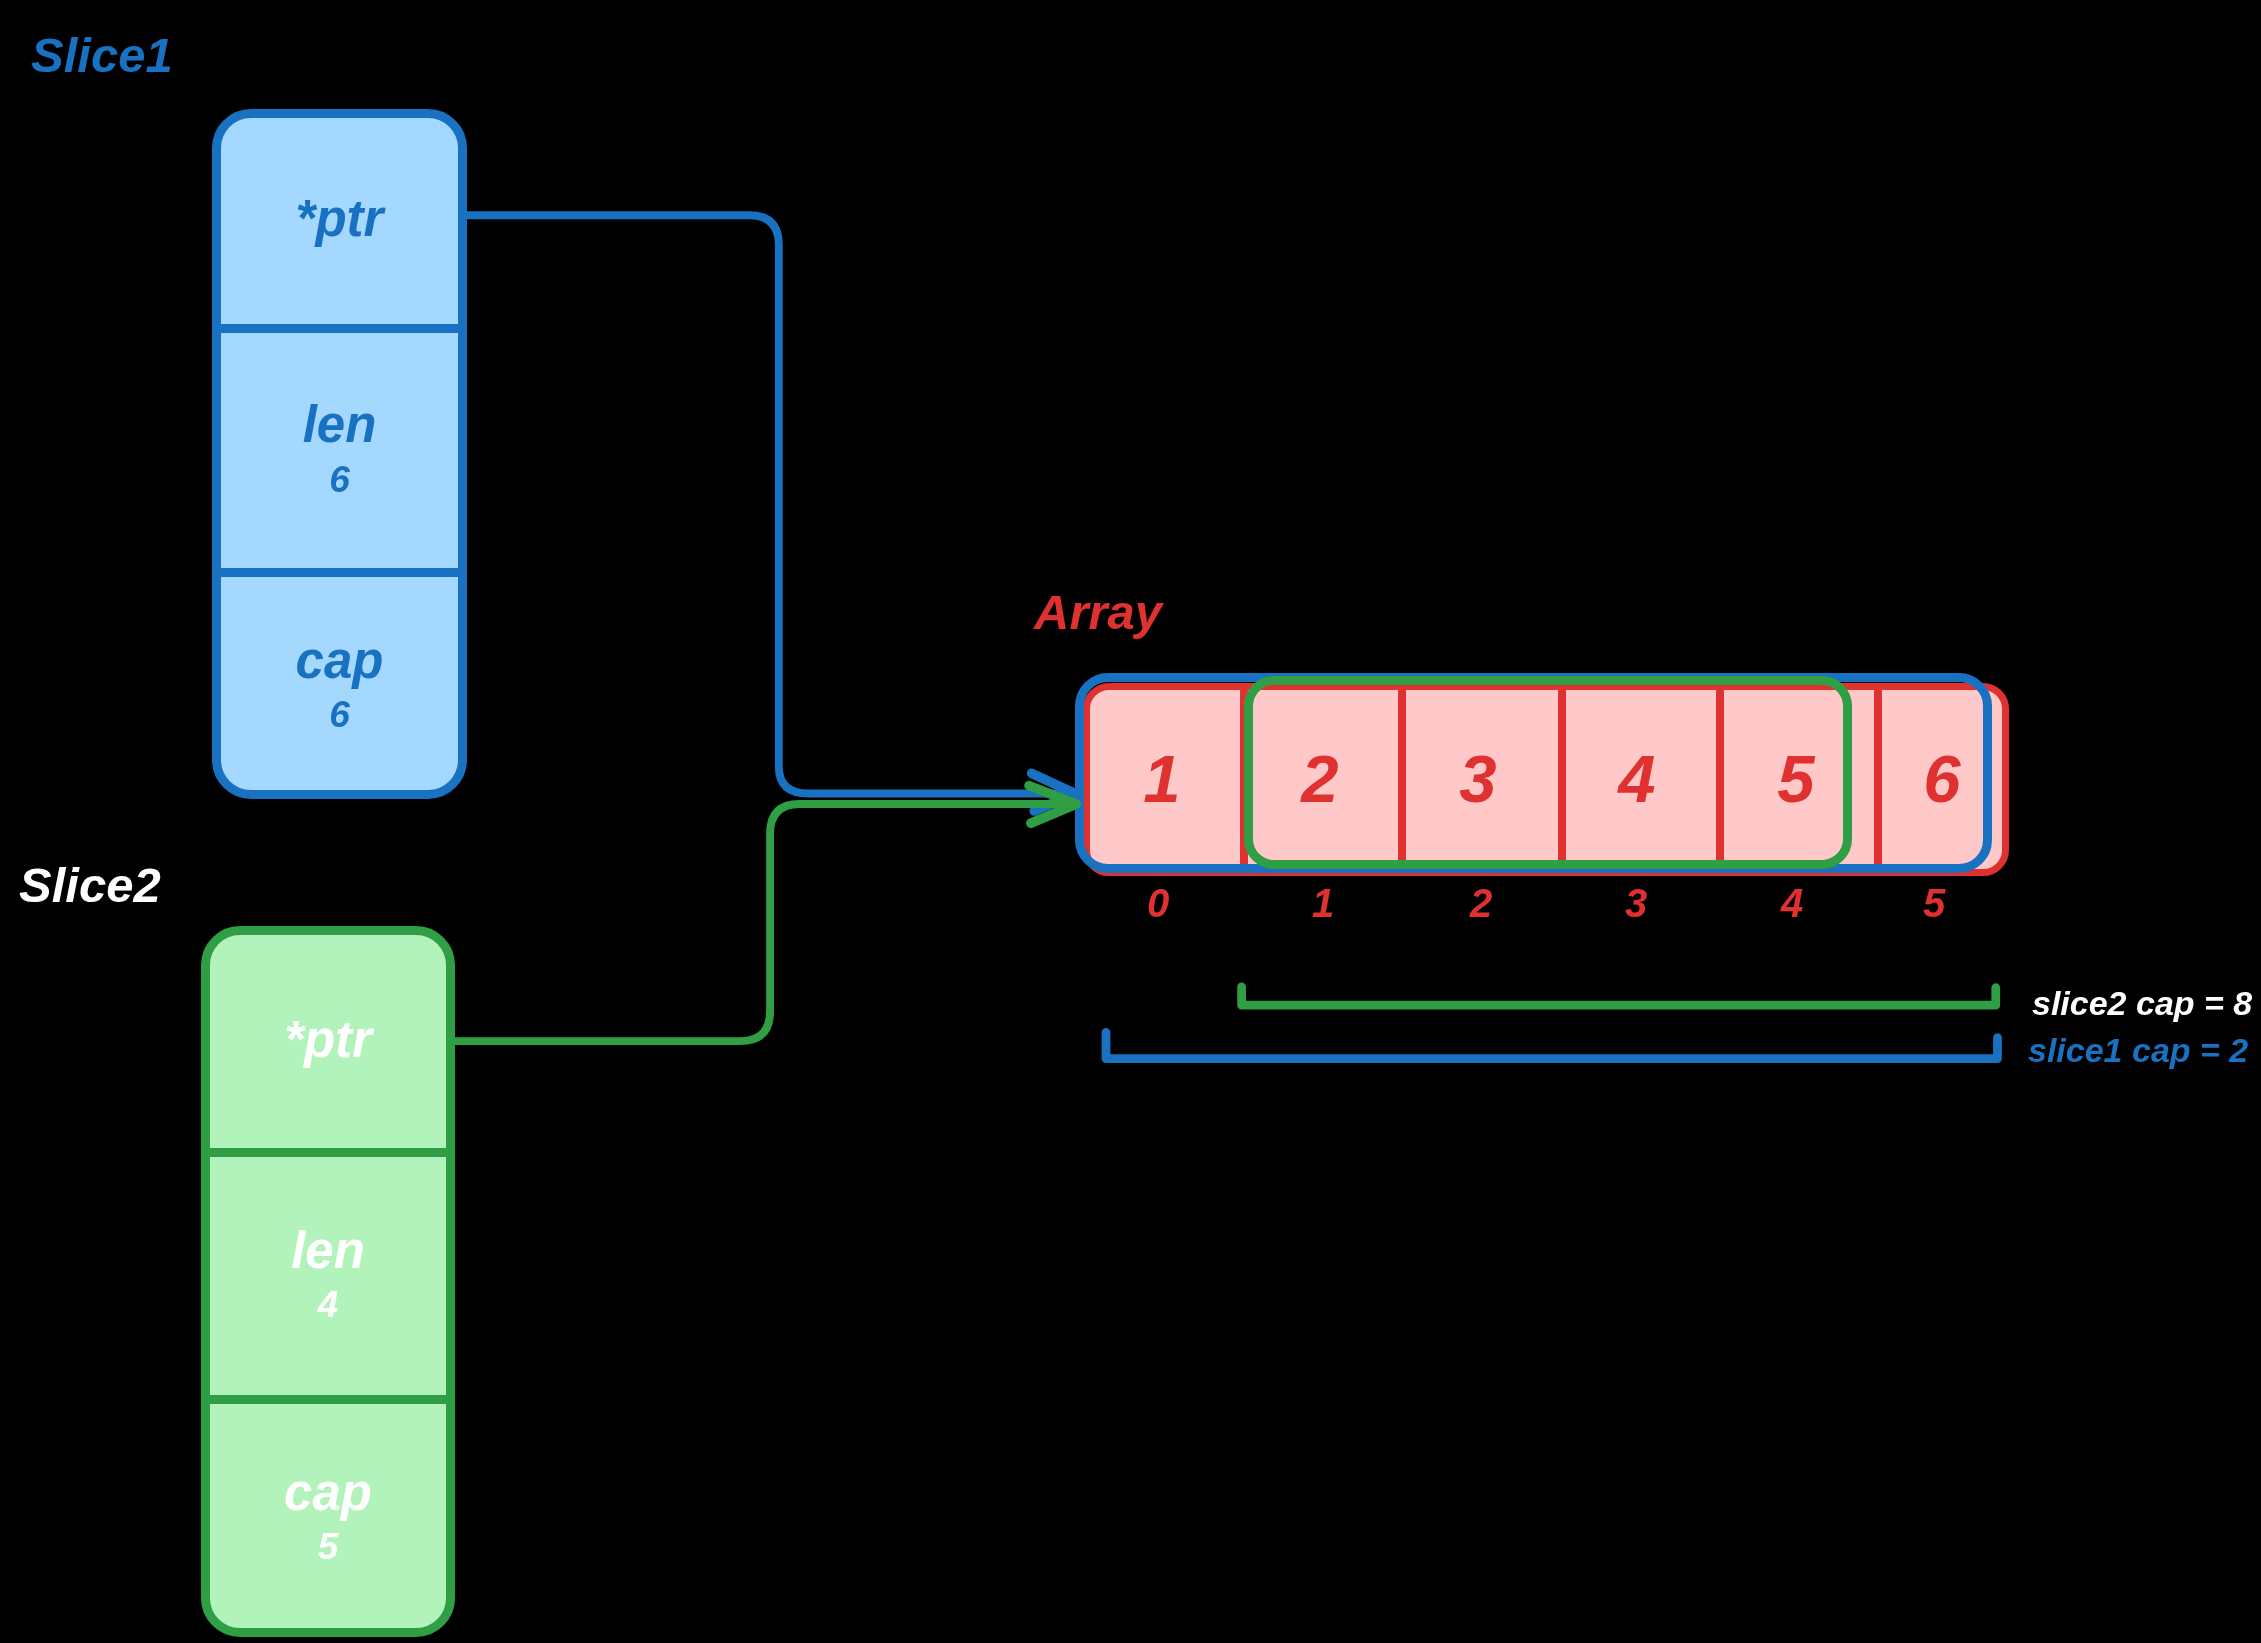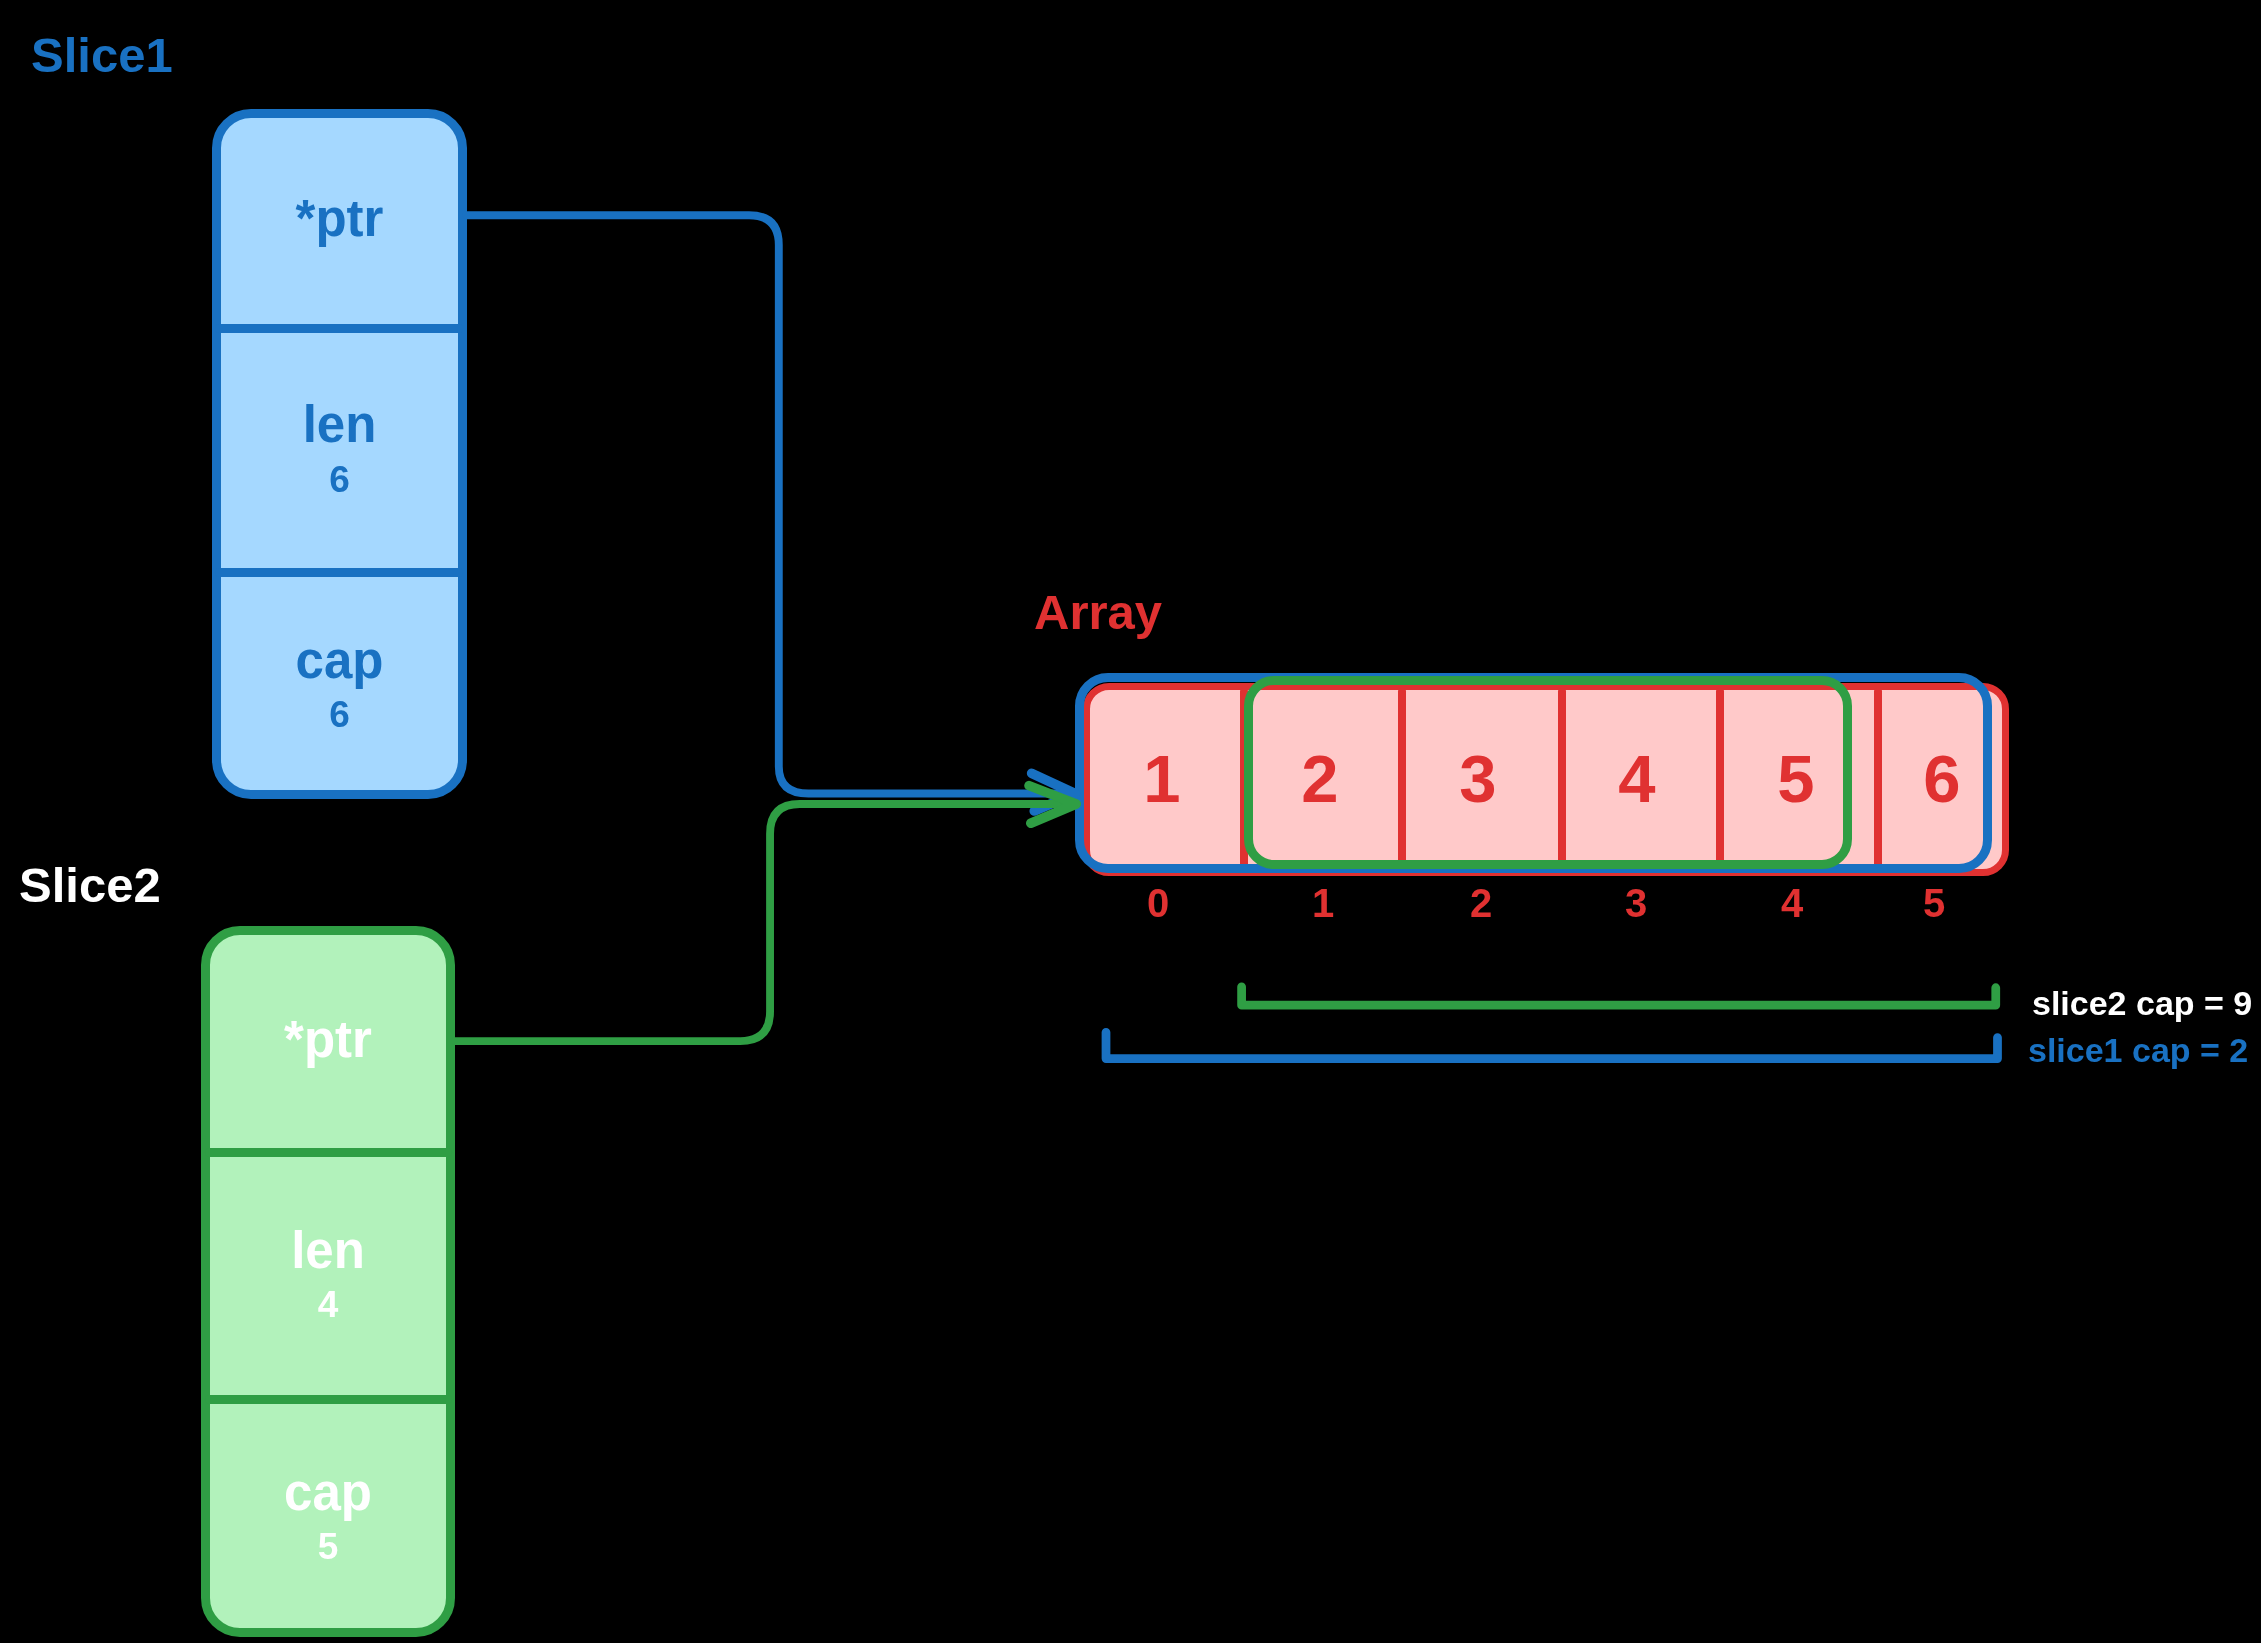--- a/index.html
+++ b/index.html
@@ -2,20 +2,21 @@
 <html style="font-size:14px"><head>
 <meta charset="utf-8">
 <style>
   html,body{margin:0;padding:0;background:#000;}
   .canvas{
     position:relative;
     width:2261px;height:1643px;
     background:#000000;
     overflow:hidden;
     font-family:"Liberation Sans", sans-serif;
+    font-style:italic;
   }
   .abs{position:absolute;}
   .title{font-weight:600;font-size:49px;line-height:58px;white-space:nowrap;}
   .blue-text{color:#1971c2;}
   .green-text{color:#ffffff;}
   .red-text{color:#e03131;}
 
   
   .struct-box{
     position:absolute;border:9.6px solid;border-radius:39px;
@@ -138,17 +139,17 @@
   <div class="slice1-outline"></div>
   <div class="slice2-outline"></div>
 
   <div class="index-label" style="left:1158px;">0</div>
   <div class="index-label" style="left:1323px;">1</div>
   <div class="index-label" style="left:1481px;">2</div>
   <div class="index-label" style="left:1636px;">3</div>
   <div class="index-label" style="left:1792px;">4</div>
   <div class="index-label" style="left:1934px;">5</div>
 
-  <div class="bracket-label green-text" style="left:2032px;top:984px;">slice2 cap = 9</div>
+  <div class="bracket-label green-text" style="left:2032px;top:984px;">slice2 cap = 8</div>
   <div class="bracket-label blue-text" style="left:2028px;top:1031px;">slice1 cap = 2</div>
 
 </div>
 
 
 </body></html>

